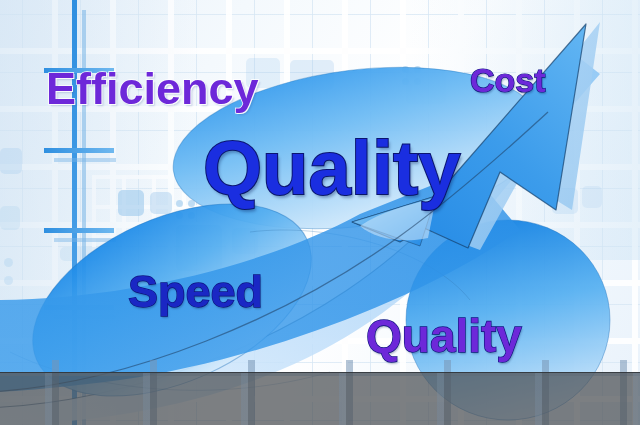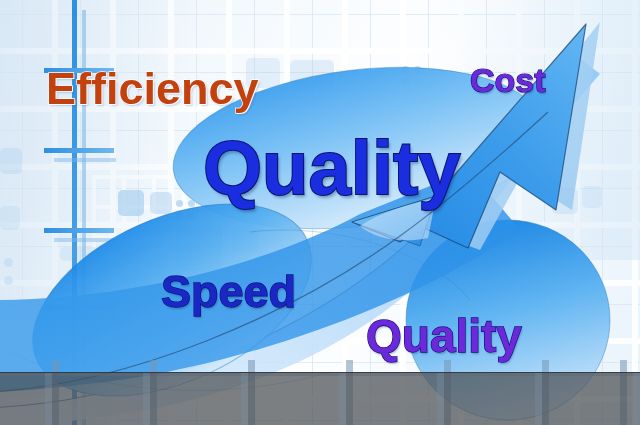--- a/index.html
+++ b/index.html
@@ -99,21 +99,21 @@
     position: absolute;
     font-family: "Liberation Sans", sans-serif;
     font-weight: bold;
     white-space: nowrap;
     letter-spacing: 0px;
     line-height: 1;
   }
   #w-efficiency {
     left: 46px; top: 66px;
     font-size: 45px;
-    color: #c2410c;
+    color: #6d28d9;
     -webkit-text-stroke: 1.4px #ffffff;
     paint-order: stroke fill;
     text-shadow: 1px 1px 0 rgba(255,255,255,0.9), 2px 2px 2px rgba(40,70,140,0.22);
   }
   #w-planning {
     left: 203px; top: 130px;
     font-size: 76px;
     color: #1a2ee0;
     -webkit-text-stroke: 2px #0b1570;
     paint-order: stroke fill;
@@ -127,21 +127,20 @@
     paint-order: stroke fill;
     text-shadow: 1px 2px 2px rgba(10,30,90,0.3);
   }
   #w-speed {
     left: 128px; top: 269px;
     font-size: 45px;
     color: #1a27c4;
     -webkit-text-stroke: 1.3px #0d1480;
     paint-order: stroke fill;
     text-shadow: 1px 2px 2px rgba(10,30,90,0.3);
-    margin-left: 33px;
   }
   #w-quality {
     left: 366px; top: 313px;
     font-size: 46px;
     color: #6d28d9;
     -webkit-text-stroke: 1.3px #0d1480;
     paint-order: stroke fill;
     text-shadow: 1px 2px 2px rgba(10,30,90,0.3);
   }
 

